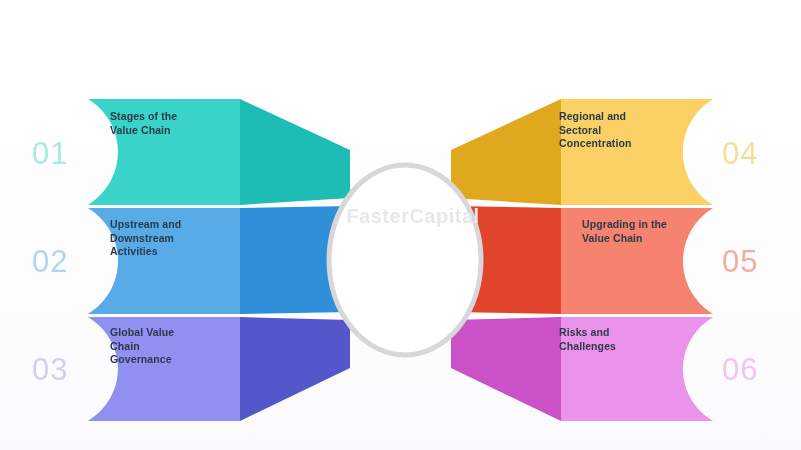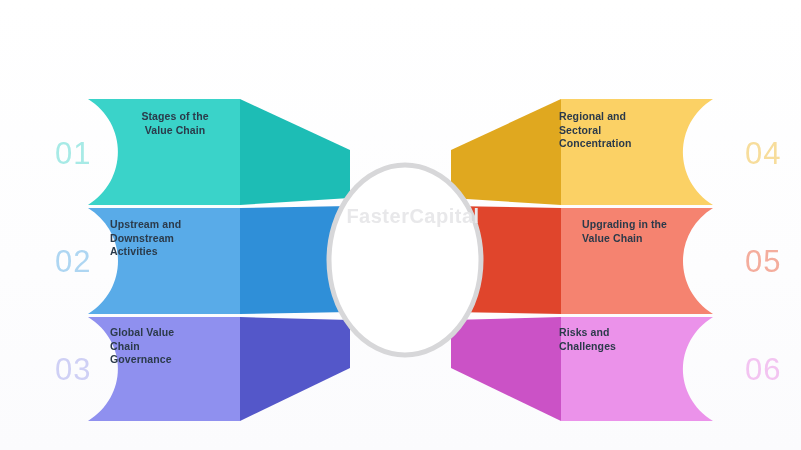--- a/index.html
+++ b/index.html
@@ -33,21 +33,20 @@
   .diagram svg{display:block;}
 
   
   .num{
     position:absolute;
     font-size:31px;
     line-height:31px;
     font-weight:400;
     letter-spacing:1px;
     user-select:none;
-    margin-left:23px;
   }
   .num.left{text-align:left;}
   .num.right{text-align:center;}
 
   
   .barlabel{
     position:absolute;
     font-size:10.5px;
     line-height:13.5px;
     font-weight:700;
@@ -122,21 +121,21 @@
   <div class="watermark">FasterCapital</div>
 
   <div class="num left" style="left: 32px; top: 138px; color: rgb(167, 234, 230);">01</div>
   <div class="num left" style="left: 32px; top: 246px; color: rgb(174, 214, 242);">02</div>
   <div class="num left" style="left: 32px; top: 354px; color: rgb(207, 208, 245);">03</div>
 
   <div class="num right" style="left: 722px; top: 138px; color: rgb(247, 221, 156);">04</div>
   <div class="num right" style="left: 722px; top: 246px; color: rgb(244, 173, 157);">05</div>
   <div class="num right" style="left: 722px; top: 354px; color: rgb(243, 196, 241);">06</div>
 
-  <div class="barlabel" style="left:110px;top:110px;text-align:center;">Stages of the
+  <div class="barlabel" style="left:110px;top:110px;">Stages of the
 Value Chain</div>
   <div class="barlabel" style="left:110px;top:218px;">Upstream and
 Downstream
 Activities</div>
   <div class="barlabel" style="left:559px;top:110px;">Regional and
 Sectoral
 Concentration</div>
 
   <div class="barlabel" style="left:110px;top:326px;">Global Value
 Chain

